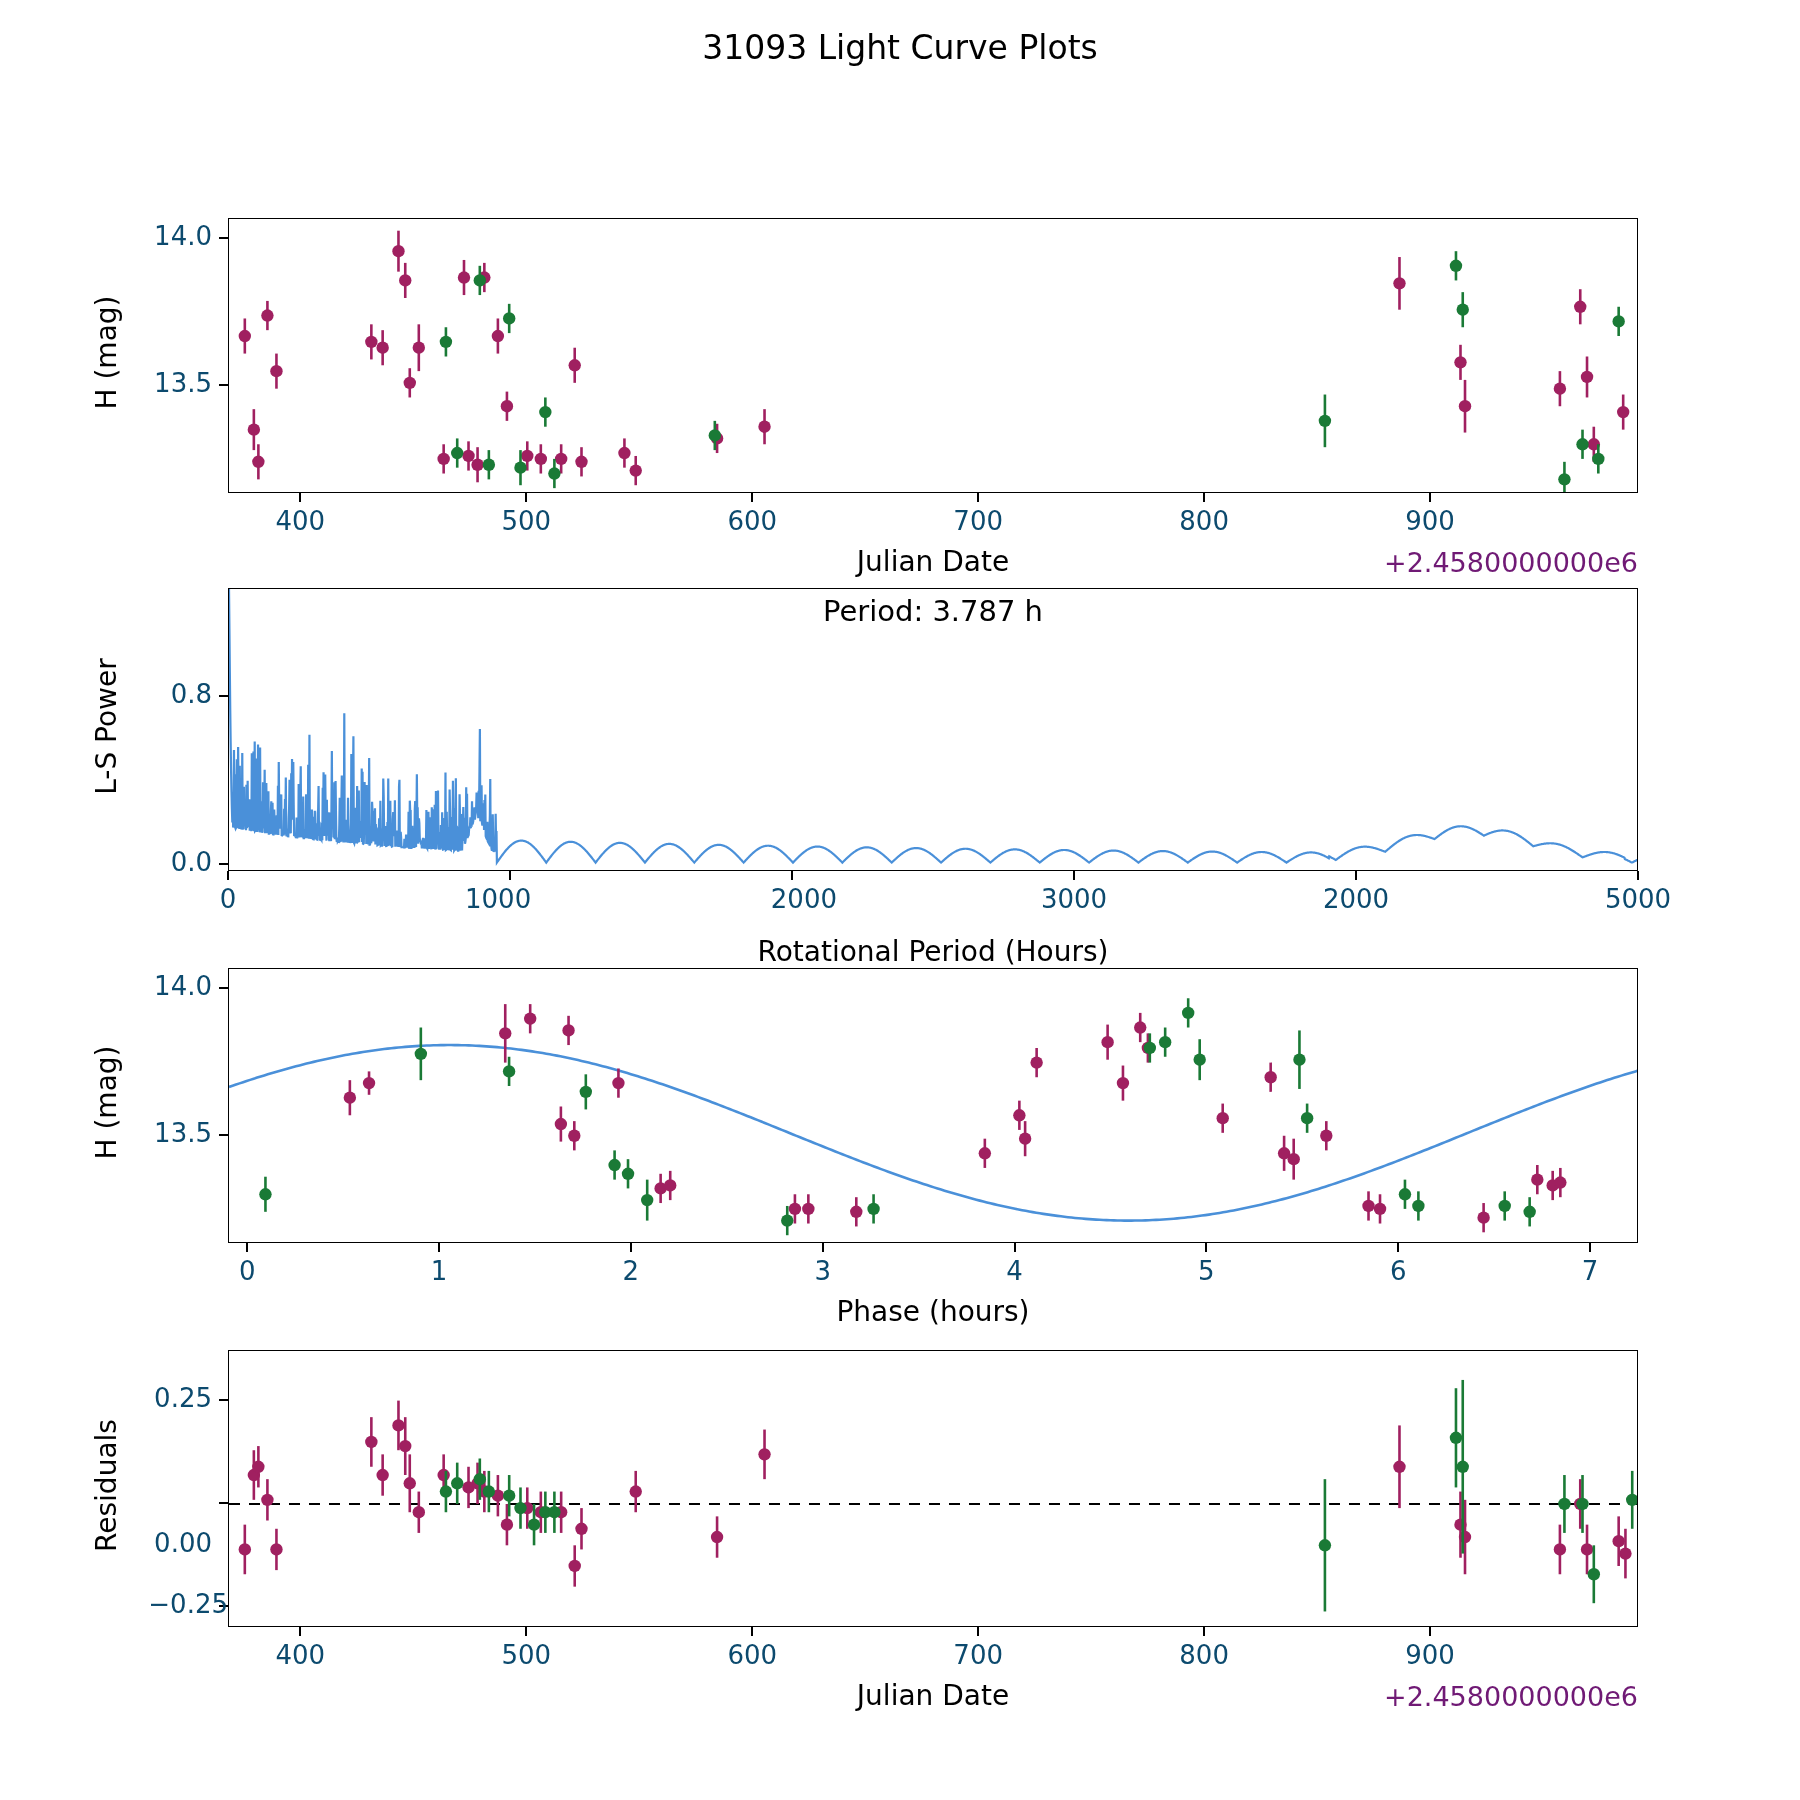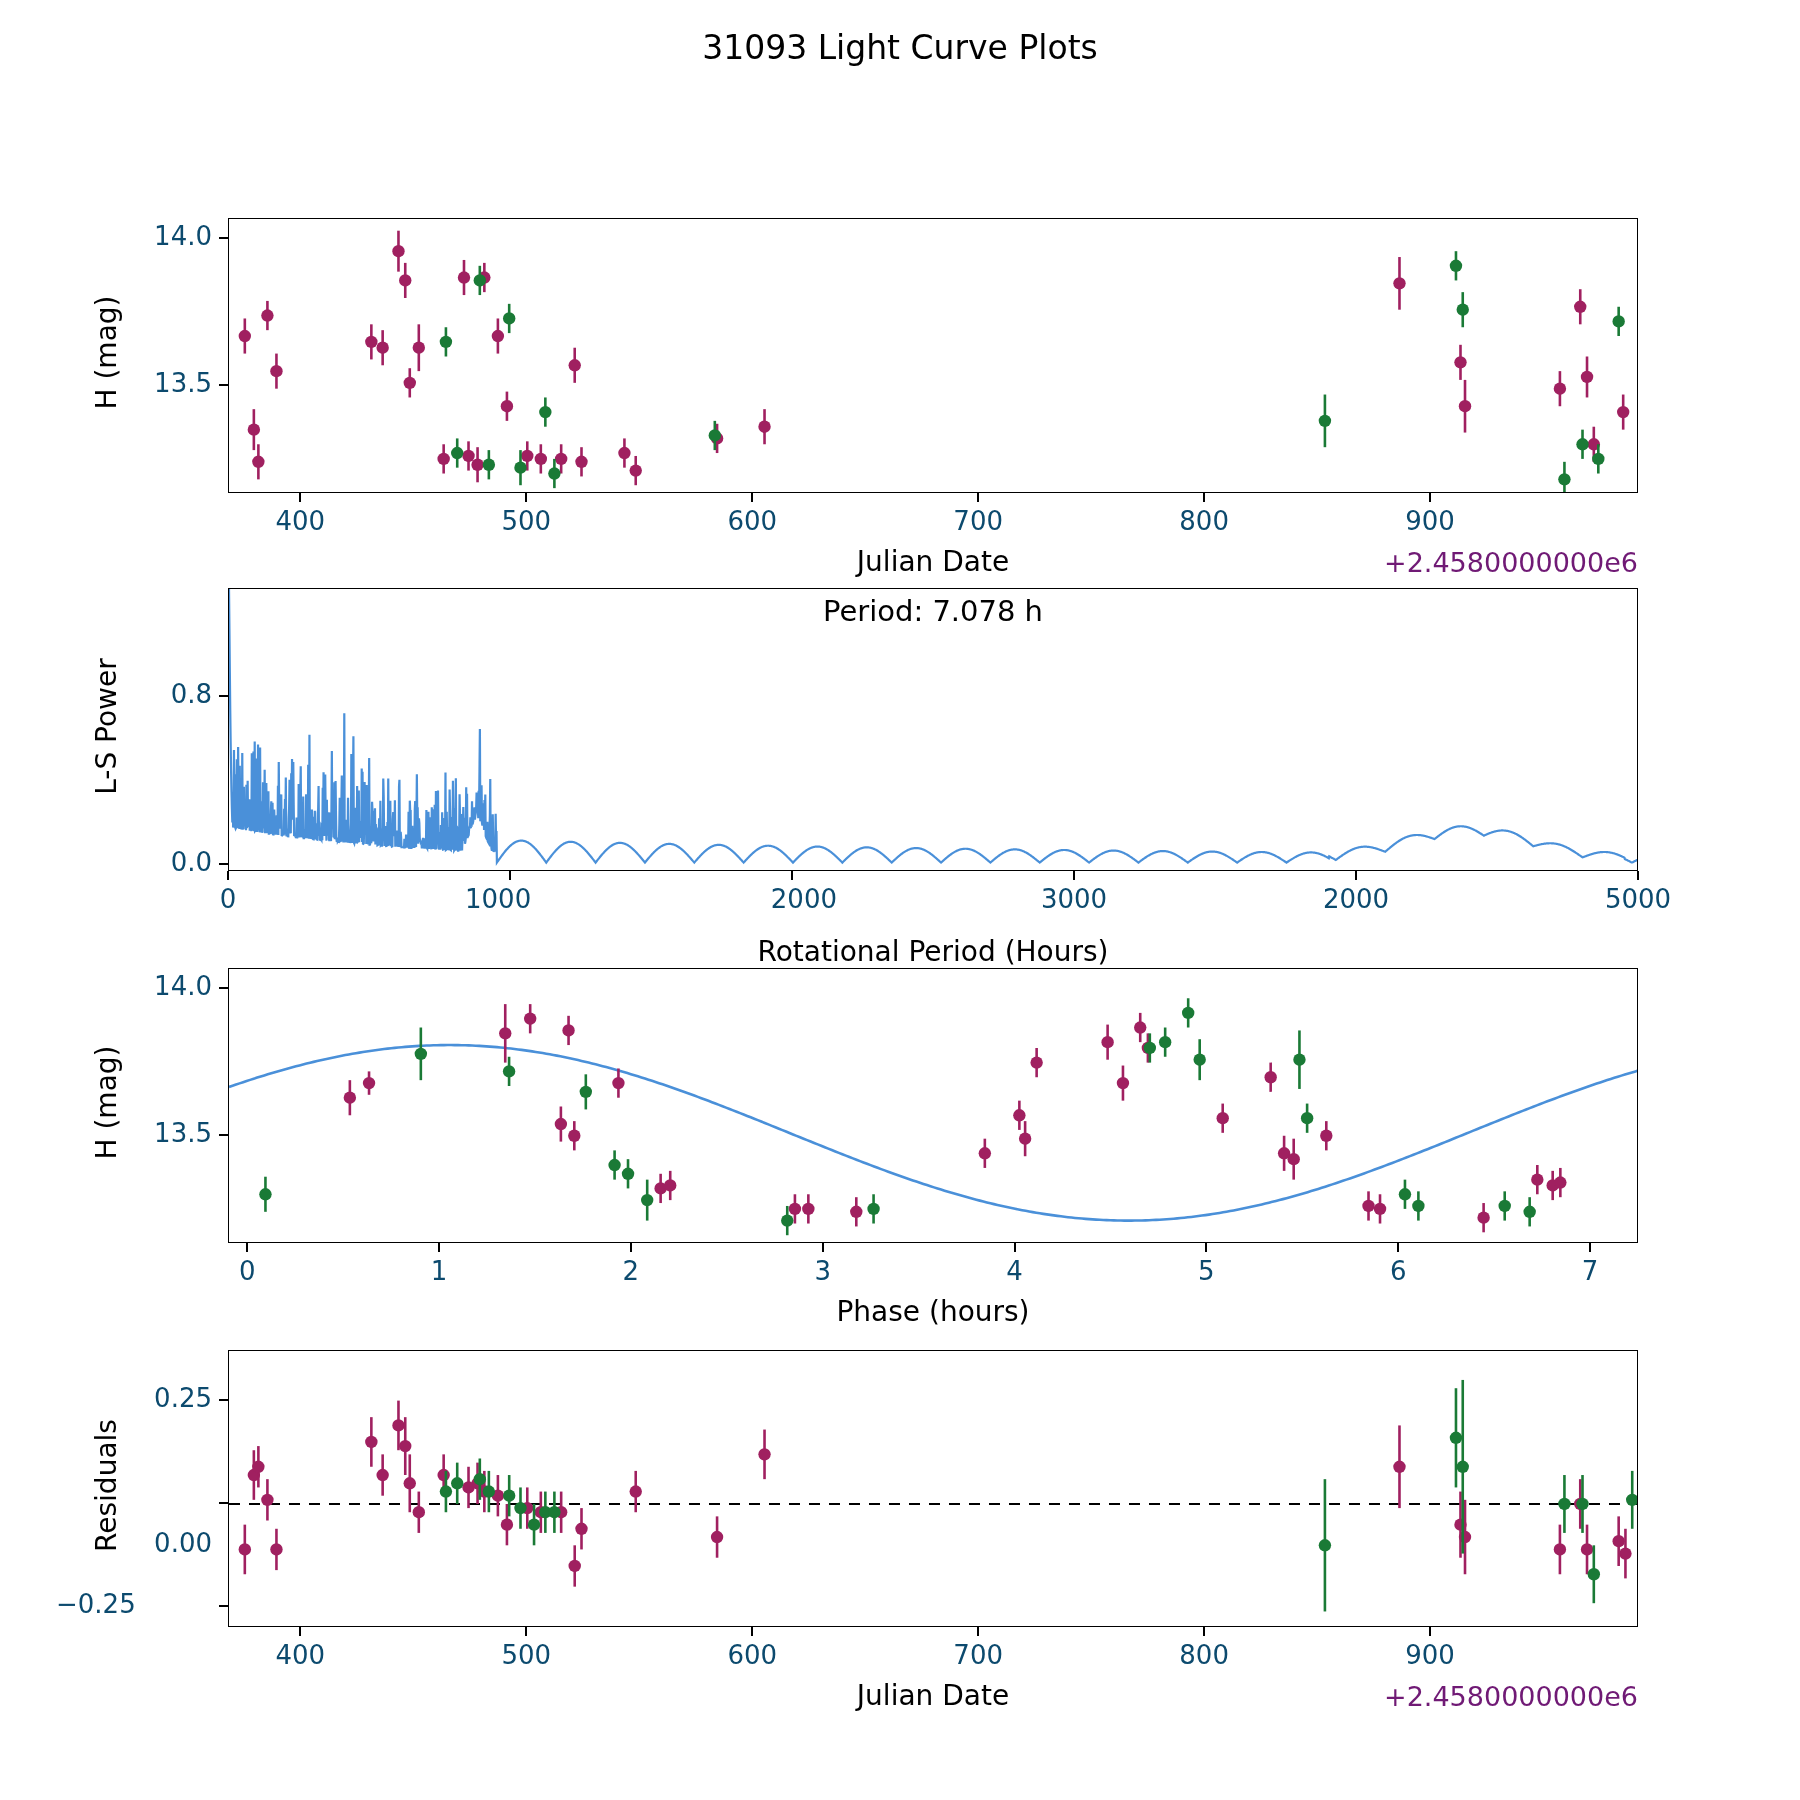--- a/index.html
+++ b/index.html
@@ -462,21 +462,21 @@
       <div class="tick-mark" style="left: 1355px; top: 871px; width: 2px; height: 9px;"></div>
       <div class="tick-label" style="left: 1311px; top: 884px; width: 90px; text-align: center;">2000</div>
       <div class="tick-mark" style="left: 1637px; top: 871px; width: 2px; height: 9px;"></div>
       <div class="tick-label" style="left: 1593px; top: 884px; width: 90px; text-align: center;">5000</div>
       <div class="tick-mark" style="left: 219px; top: 863.262px; width: 9px; height: 2px;"></div>
       <div class="tick-label" style="left: 60px; top: 847.262px; width: 152px; text-align: right;">0.0</div>
       <div class="tick-mark" style="left: 219px; top: 694.81px; width: 9px; height: 2px;"></div>
       <div class="tick-label" style="left: 60px; top: 678.81px; width: 152px; text-align: right;">0.8</div>
       <div class="axis-label" style="left: 228px; top: 923px; width: 1410px; margin-top: 12px;">Rotational Period (Hours)</div>
       <div class="ylabel" style="left: -4px; top: 709.5px; transform: rotate(-90deg); width: 220px; text-align: center;">L-S Power</div>
-      <div class="annotation" style="left: 228px; top: 594px; width: 1410px; text-align: center;">Period: 7.078 h</div>
+      <div class="annotation" style="left: 228px; top: 594px; width: 1410px; text-align: center;">Period: 3.787 h</div>
       <div class="tick-mark" style="left: 246.184px; top: 1243px; width: 2px; height: 9px;"></div>
       <div class="tick-label" style="left: 202.184px; top: 1256px; width: 90px; text-align: center;">0</div>
       <div class="tick-mark" style="left: 438.02px; top: 1243px; width: 2px; height: 9px;"></div>
       <div class="tick-label" style="left: 394.02px; top: 1256px; width: 90px; text-align: center;">1</div>
       <div class="tick-mark" style="left: 629.857px; top: 1243px; width: 2px; height: 9px;"></div>
       <div class="tick-label" style="left: 585.857px; top: 1256px; width: 90px; text-align: center;">2</div>
       <div class="tick-mark" style="left: 821.694px; top: 1243px; width: 2px; height: 9px;"></div>
       <div class="tick-label" style="left: 777.694px; top: 1256px; width: 90px; text-align: center;">3</div>
       <div class="tick-mark" style="left: 1013.53px; top: 1243px; width: 2px; height: 9px;"></div>
       <div class="tick-label" style="left: 969.531px; top: 1256px; width: 90px; text-align: center;">4</div>
@@ -498,21 +498,21 @@
       <div class="tick-label" style="left: 481.269px; top: 1640px; width: 90px; text-align: center;">500</div>
       <div class="tick-mark" style="left: 751.231px; top: 1627px; width: 2px; height: 9px;"></div>
       <div class="tick-label" style="left: 707.231px; top: 1640px; width: 90px; text-align: center;">600</div>
       <div class="tick-mark" style="left: 977.192px; top: 1627px; width: 2px; height: 9px;"></div>
       <div class="tick-label" style="left: 933.192px; top: 1640px; width: 90px; text-align: center;">700</div>
       <div class="tick-mark" style="left: 1203.15px; top: 1627px; width: 2px; height: 9px;"></div>
       <div class="tick-label" style="left: 1159.15px; top: 1640px; width: 90px; text-align: center;">800</div>
       <div class="tick-mark" style="left: 1429.12px; top: 1627px; width: 2px; height: 9px;"></div>
       <div class="tick-label" style="left: 1385.12px; top: 1640px; width: 90px; text-align: center;">900</div>
       <div class="tick-mark" style="left: 219px; top: 1605.33px; width: 9px; height: 2px;"></div>
-      <div class="tick-label" style="left: 56px; top: 1589.33px; width: 152px; ">−0.25</div>
+      <div class="tick-label" style="left: 76px; top: 1589.33px; width: 152px; text-align: right;">−0.25</div>
       <div class="tick-mark" style="left: 219px; top: 1501.97px; width: 9px; height: 2px;"></div>
       <div class="tick-label" style="left: 60px; top: 1528px; width: 152px; text-align: right;">0.00</div>
       <div class="tick-mark" style="left: 219px; top: 1398.61px; width: 9px; height: 2px;"></div>
       <div class="tick-label" style="left: 60px; top: 1382.61px; width: 152px; text-align: right;">0.25</div>
       <div class="axis-label" style="left: 228px; top: 1679px; width: 1410px;">Julian Date</div>
       <div class="offset-label" style="left: 1338px; top: 1681px; width: 300px; text-align: right;">+2.4580000000e6</div>
       <div class="ylabel" style="left: -4px; top: 1468.5px; transform: rotate(-90deg); width: 220px; text-align: center;">Residuals</div>
     </div>
 </div>
 

